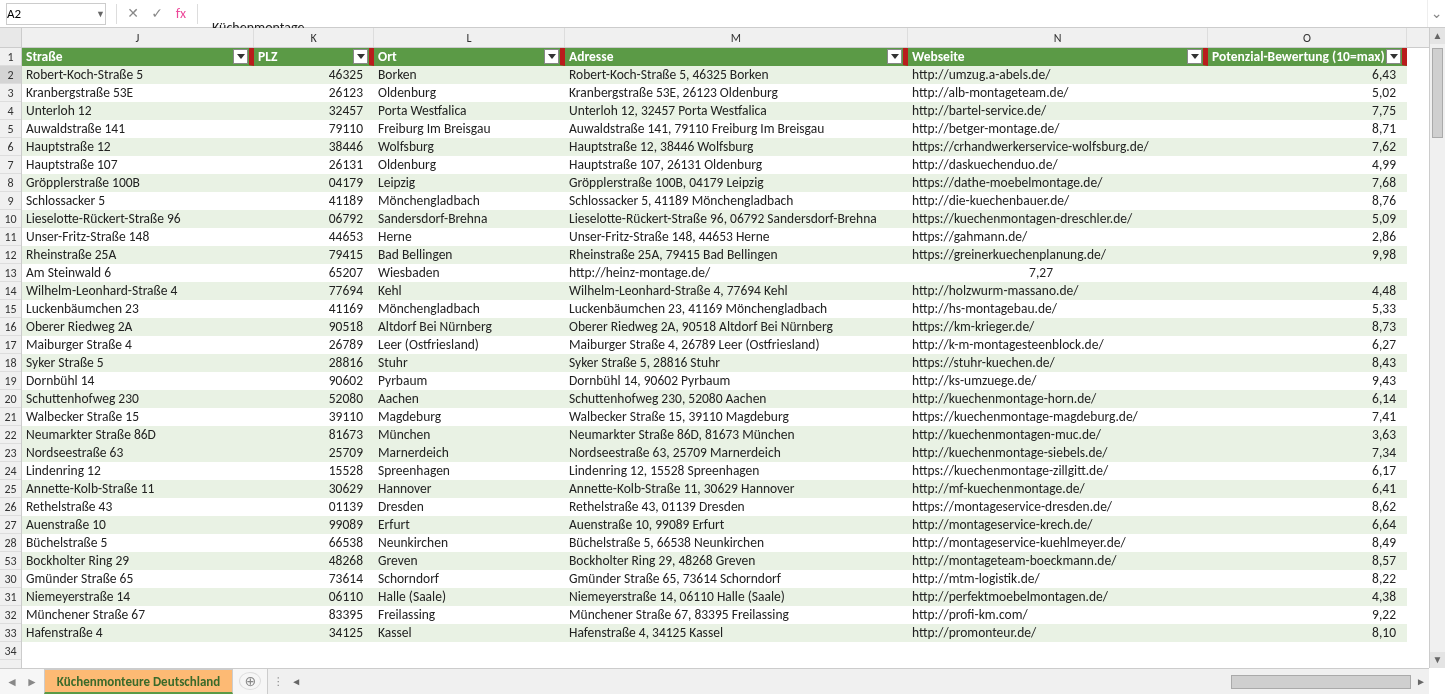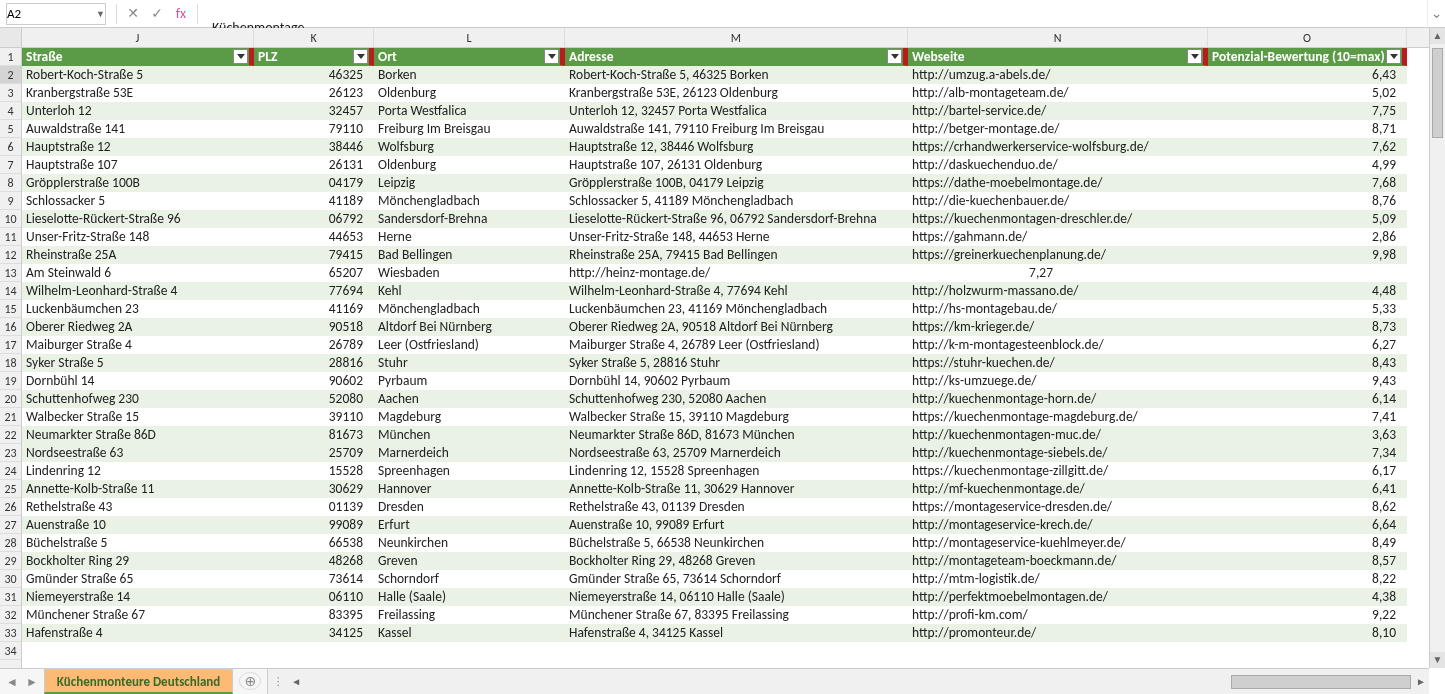--- a/index.html
+++ b/index.html
@@ -96,21 +96,21 @@
         <div class="row-hdr">19</div>
         <div class="row-hdr">20</div>
         <div class="row-hdr">21</div>
         <div class="row-hdr">22</div>
         <div class="row-hdr">23</div>
         <div class="row-hdr">24</div>
         <div class="row-hdr">25</div>
         <div class="row-hdr">26</div>
         <div class="row-hdr">27</div>
         <div class="row-hdr">28</div>
-        <div class="row-hdr">29</div>
+        <div class="row-hdr">53</div>
         <div class="row-hdr">30</div>
         <div class="row-hdr">31</div>
         <div class="row-hdr">32</div>
         <div class="row-hdr">33</div>
         <div class="row-hdr">34</div>
       </div>
   </div>
   <div class="cols-area">
     <div class="col-hdrs" id="col-hdrs">
         <div class="col-hdr col-j">J</div>

